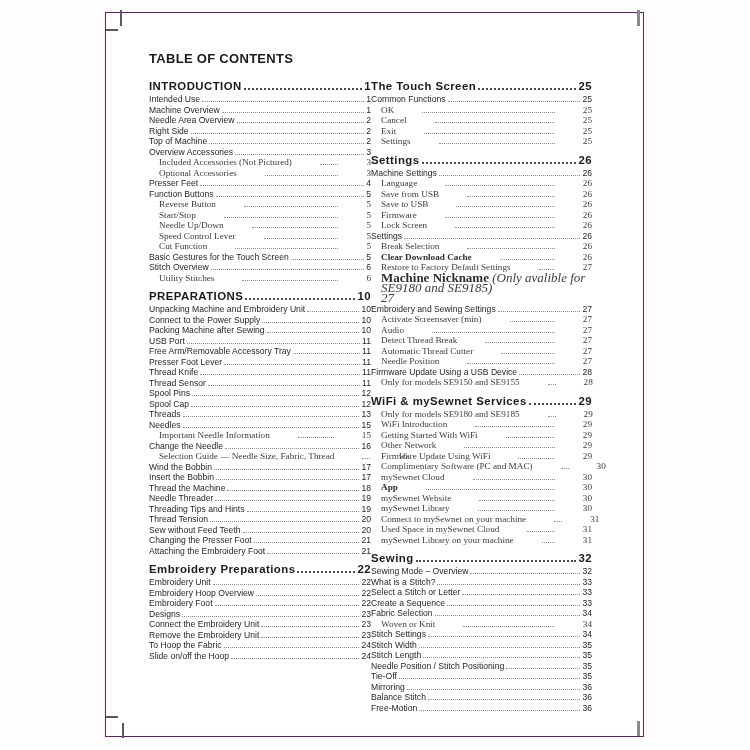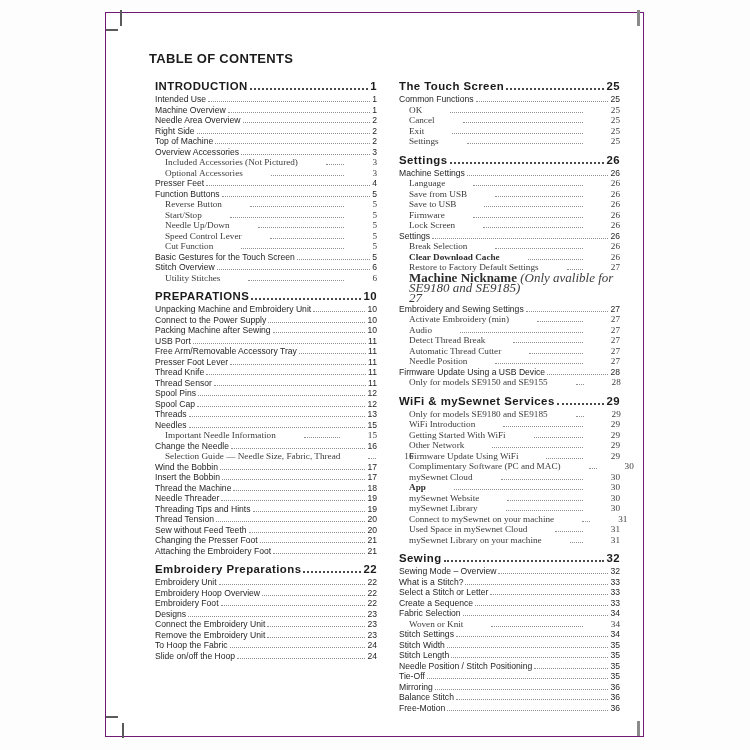--- a/index.html
+++ b/index.html
@@ -14,22 +14,22 @@
     background:#ffffff;border:1px solid #701a75;box-sizing:border-box;
   }
   .title{
     position:absolute;left:43px;top:38px;
     font-size:13px;font-weight:bold;letter-spacing:.3px;color:#1c1c1c;
   }
   .columns{
     position:absolute;left:43px;top:67px;width:465px;
     display:flex;
   }
-  .col{width:222px;margin-left:6px;}
-  .col.right{width:221px;margin-left:22px;}
+  .col{width:222px;}
+  .col.right{width:221px;}
   .section{margin-top:7px;}
   .section:first-child{margin-top:0;}
   .row{display:flex;align-items:baseline;}
   .hdr{height:13px;font-size:11.4px;font-weight:bold;letter-spacing:.45px;color:#1b1b1b;margin-bottom:1px;}
   .hdr .leader{border-bottom:2px dotted #4a4a4a;margin:0 2px 2px 2px;}
   .hdr .pg{font-size:11.4px;font-weight:bold;}
   .e{height:10.5px;}
   .e .leader{flex:1;border-bottom:1px dotted #8f8f8f;margin:0 2px 2px 2px;min-width:8px;}
   .leader{flex:1;}
   .sans{font-size:8.6px;color:#262626;}
@@ -417,21 +417,21 @@
           <div class="wrapentry">
             <div><span class="b">Machine Nickname </span><span class="i">(Only avalible for SE9180 and SE9185)</span></div>
             <div class="pgline">27</div>
           </div>
           <div class="row e sans lvl1">
             <span class="lbl">Embroidery and Sewing Settings</span>
             <span class="leader"></span>
             <span class="pg">27</span>
           </div>
           <div class="row e serif lvl2">
-            <span class="lbl">Activate Embroidery (min)</span>
+            <span class="lbl">Activate Screensaver (min)</span>
             <span class="leader"></span>
             <span class="pg">27</span>
           </div>
           <div class="row e serif lvl2">
             <span class="lbl">Audio</span>
             <span class="leader"></span>
             <span class="pg">27</span>
           </div>
           <div class="row e serif lvl2">
             <span class="lbl">Detect Thread Break</span>

